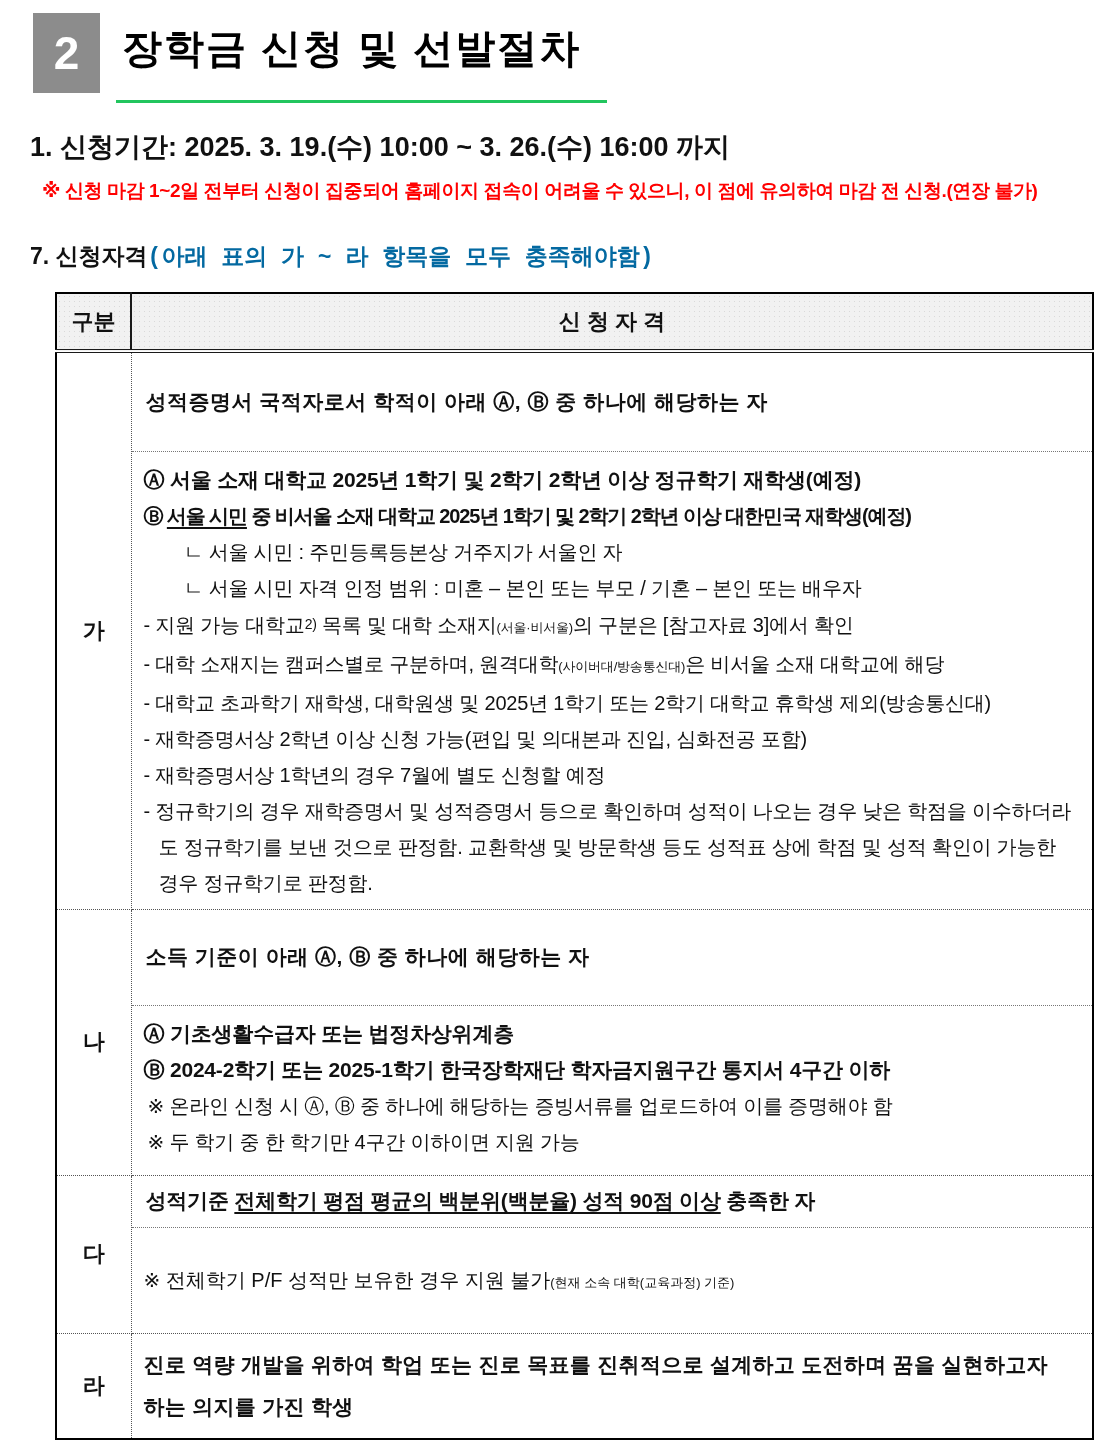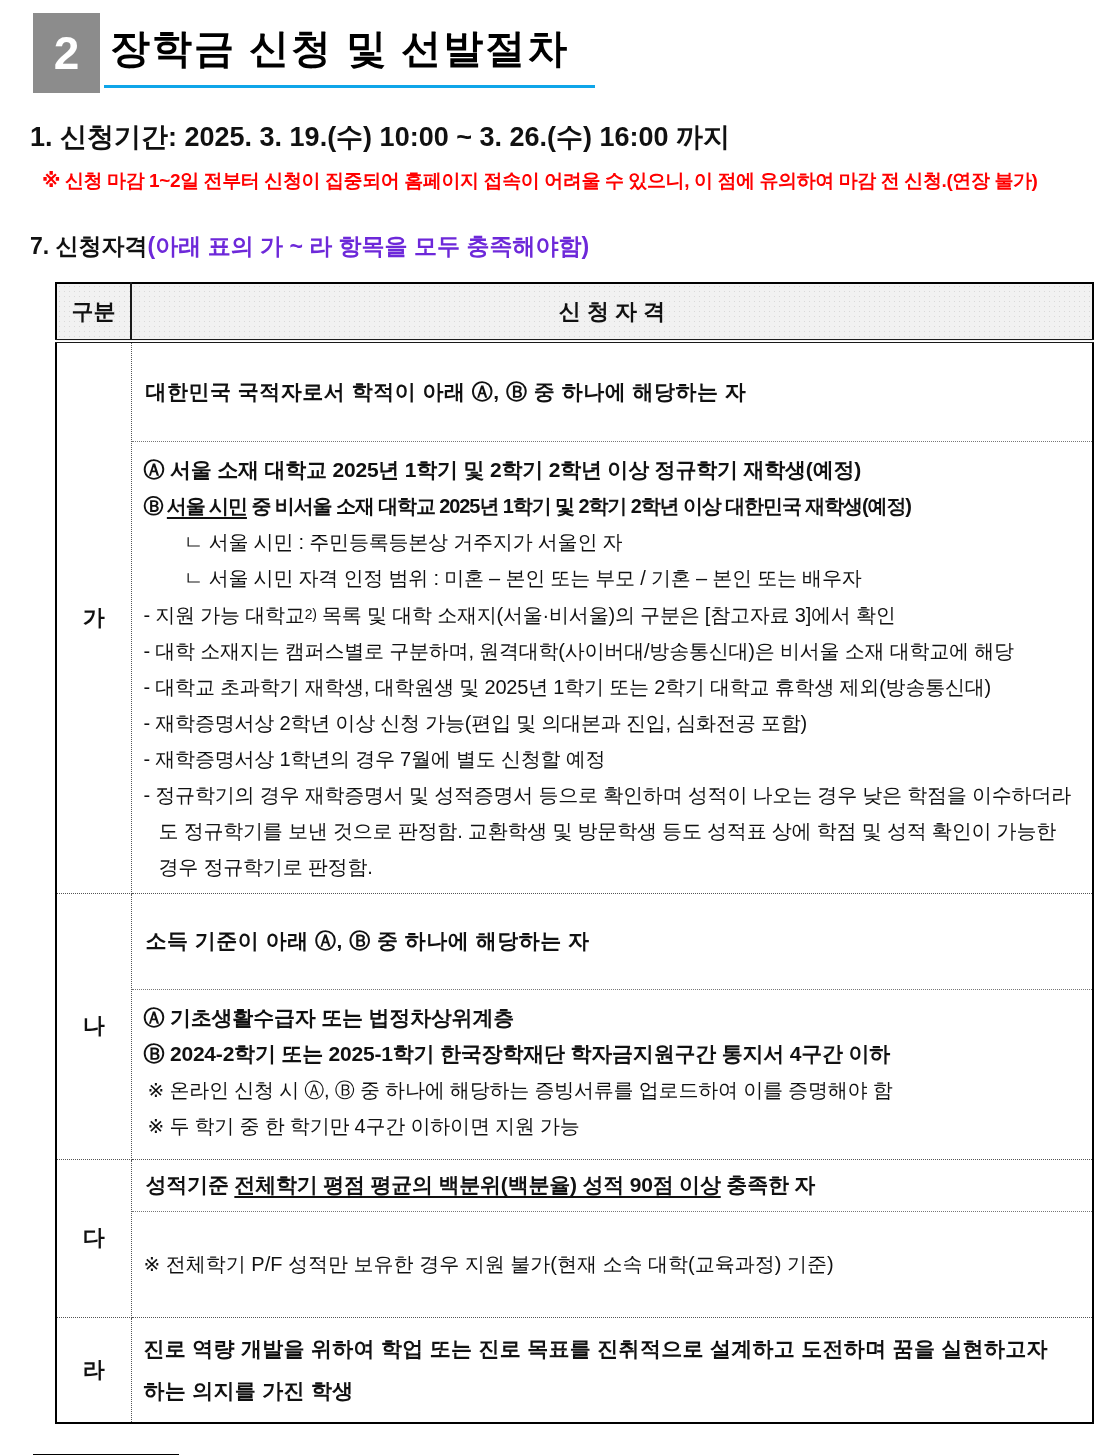--- a/index.html
+++ b/index.html
@@ -19,23 +19,23 @@
   .doc-header { display: flex; align-items: flex-start; padding: 13px 0 0 33px; }
   .badge {
     width: 67px; height: 80px;
     background: #8c8c8c;
     color: #fff;
     font-size: 46px; font-weight: bold;
     display: flex; align-items: center; justify-content: center;
     flex: 0 0 auto;
   }
   .title-wrap {
-    margin-left: 4px;
-    border-bottom: 3px solid #0ea5e9;
-    padding: 8px 26px 9px 6px;
+    margin-left: 16px;
+    border-bottom: 3px solid #22c55e;
+    padding: 8px 26px 24px 6px;
   }
   .doc-title {
     font-size: 40px;
     font-weight: 800;
     letter-spacing: 2px;
     color: #000;
     white-space: nowrap;
   }
 
   
@@ -49,21 +49,21 @@
     font-size: 19px; font-weight: 600;
     color: #ff0000;
     white-space: nowrap;
     letter-spacing: -0.4px;
   }
   .sec2-heading {
     margin: 37px 0 0 30px;
     font-size: 23px; font-weight: bold;
     white-space: nowrap;
   }
-  .sec2-heading .blue { color: #6d28d9; }
+  .sec2-heading .blue { color: #0369a1; font-family: Liberation Mono, monospace; }
 
   
   table.elig {
     margin: 20px 0 0 55px;
     width: 1039px;
     border-collapse: collapse;
     table-layout: fixed;
     border: 2px solid #000;
   }
   table.elig col.c1 { width: 75px; }
@@ -98,21 +98,21 @@
 
   .ln { font-size: 20px; line-height: 36px; letter-spacing: -0.2px; }
   .b  { font-weight: bold; font-size: 21px; }
   .nw { white-space: nowrap; }
   .tight { letter-spacing: -1.1px; font-size: 20px; }
   .introline { font-size: 21px; font-weight: bold; letter-spacing: 0.5px; padding-left: 2px; }
   .ind { padding-left: 40px; }  
   .nt  { padding-left: 4px; }   
   .hang { padding-left: 15px; text-indent: -15px; }
   .ul { text-decoration: underline; text-underline-offset: 4px; }
-  .small { font-size: 20px; }
+  .small { font-size: 13px; }
   sup.fn-ref { font-size: 14px; vertical-align: 3px; }
 
   .ra-text { font-size: 21px; font-weight: bold; line-height: 42px; letter-spacing: 0.3px; max-width: 920px; }
   .da-note { font-size: 20px; }
 
   
   .footnote { margin: 30px 0 0 33px; }
   .fn-rule { width: 146px; border-top: 2px solid #000; margin-bottom: 14px; }
 </style>
 </head>
@@ -141,21 +141,21 @@
       <tr>
         <th class="h1">구분</th>
         <th class="h2">신 청 자 격</th>
       </tr>
     </thead>
     <tbody>
 
       <tr>
         <td class="lbl" rowspan="2" style="height:502px;">가</td>
         <td class="cell sub" style="height:100px;">
-          <div class="introline">대한민국 국적자로서 학적이 아래 Ⓐ, Ⓑ 중 하나에 해당하는 자</div>
+          <div class="introline">성적증명서 국적자로서 학적이 아래 Ⓐ, Ⓑ 중 하나에 해당하는 자</div>
         </td>
       </tr>
       <tr>
         <td class="cell detail rowend" style="height:402px;">
           <div class="ln b nw">Ⓐ 서울 소재 대학교 2025년 1학기 및 2학기 2학년 이상 정규학기 재학생(예정)</div>
           <div class="ln b nw tight"><span>Ⓑ </span><span class="ul">서울 시민</span><span> 중 비서울 소재 대학교 2025년 1학기 및 2학기 2학년 이상 대한민국 재학생(예정)</span></div>
           <div class="ln ind nw">ㄴ 서울 시민 : 주민등록등본상 거주지가 서울인 자</div>
           <div class="ln ind nw">ㄴ 서울 시민 자격 인정 범위 : 미혼 – 본인 또는 부모 / 기혼 – 본인 또는 배우자</div>
           <div class="ln nw"><span>- 지원 가능 대학교</span><sup class="fn-ref">2)</sup><span> 목록 및 대학 소재지</span><span class="small">(서울·비서울)</span><span>의 구분은 [참고자료 3]에서 확인</span></div>
           <div class="ln nw"><span>- 대학 소재지는 캠퍼스별로 구분하며, 원격대학</span><span class="small">(사이버대/방송통신대)</span><span>은 비서울 소재 대학교에 해당</span></div>

